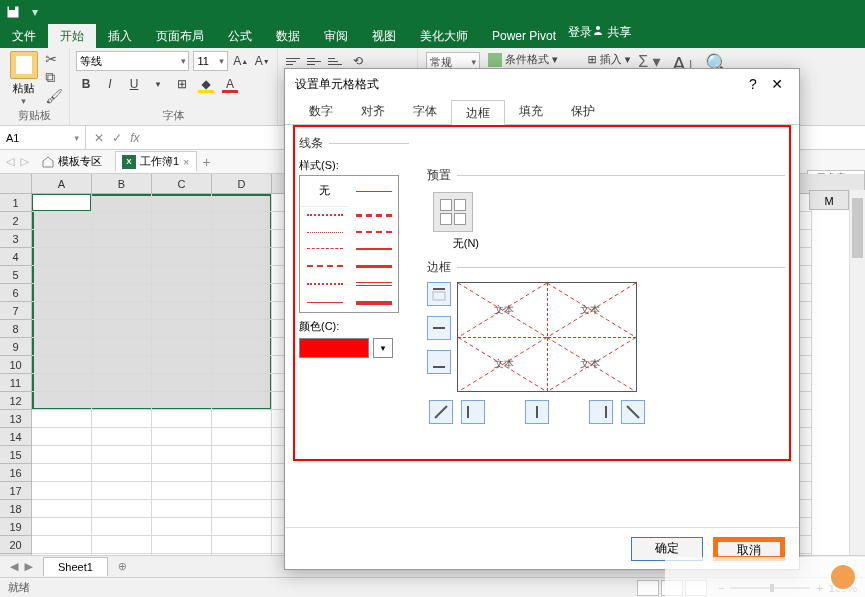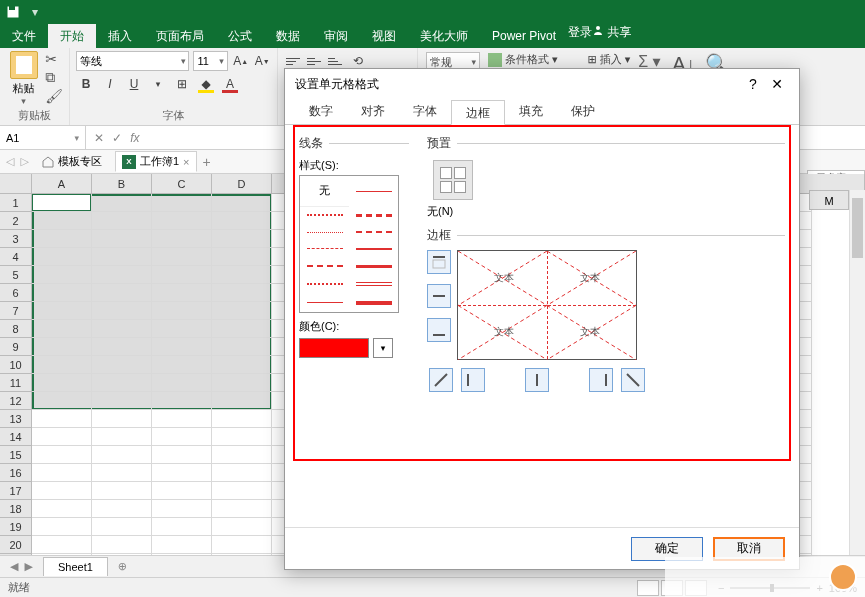--- a/index.html
+++ b/index.html
@@ -90,54 +90,54 @@
 .dlg-title { height: 30px; display: flex; align-items: center; padding: 0 10px; font-size: 12px; }
 .dlg-title .spacer { flex: 1; }
 .dlg-title .help, .dlg-title .close { width: 24px; text-align: center; cursor: pointer; font-size: 14px; }
 .dlg-tabs { display: flex; padding: 0 10px; height: 26px; border-bottom: 1px solid #ccc; font-size: 12px; }
 .dlg-tab { padding: 4px 14px; color: #333; cursor: pointer; }
 .dlg-tab.active { border: 1px solid #ccc; border-bottom: 1px solid #fff; background: #fff; position: relative; top: 1px; }
 .dlg-body { flex: 1; position: relative; padding: 10px 14px; }
 .red-frame { position: absolute; left: 8px; top: 0px; right: 8px; height: 336px; border: 2px solid #f00; pointer-events: none; }
 .dlg-cols { display: flex; gap: 18px; }
 .col-left { width: 110px; }
-.col-right { flex: 1; }
+.col-right { flex: 1; margin-top: 32px; }
 .fieldset-label { font-size: 12px; color: #333; position: relative; }
 .fieldset-label::after { content: ""; position: absolute; left: 30px; right: 0; top: 8px; height: 1px; background: #ccc; }
 .fieldset-label span { background: #fff; padding-right: 6px; position: relative; z-index: 1; }
 
 .style-label { font-size: 11px; margin: 6px 0 2px; }
 .style-box { width: 100px; height: 138px; border: 1px solid #999; display: grid; grid-template-columns: 1fr 1fr; }
 .style-box .opt { border: none; display: flex; align-items: center; justify-content: center; font-size: 10px; }
 .style-box .opt.none { grid-column: 1; grid-row: 1; border-bottom: 1px solid #eee; font-size: 11px; }
 .line-sample { width: 36px; height: 0; border-top-width: 2px; border-top-color: #e03030; }
 .color-row { display: flex; gap: 4px; margin-top: 4px; }
 .color-swatch { width: 70px; height: 20px; background: #f00; border: 1px solid #888; }
 .color-dd { width: 20px; height: 20px; border: 1px solid #888; display: flex; align-items: center; justify-content: center; font-size: 9px; }
 
 .preset-row { display: flex; gap: 18px; margin: 8px 0 4px; }
-.preset { width: 52px; text-align: left; font-size: 11px; }
+.preset { width: 52px; text-align: right; font-size: 11px; }
 .preset .pbox { width: 40px; height: 40px; margin: 0 auto 4px; background: #e8e8e8; border: 1px solid #bbb; display: grid; grid-template-columns: 1fr 1fr; grid-template-rows: 1fr 1fr; padding: 6px; gap: 2px; }
 .preset .pbox div { background: #fff; border: 1px solid #999; }
 
 .border-section .fieldset-label { margin-top: 8px; }
 .border-preview-wrap { display: flex; align-items: flex-start; gap: 6px; margin-top: 6px; }
 .side-btns { display: flex; flex-direction: column; gap: 10px; }
 .bbtn { width: 24px; height: 24px; border: 1px solid #7aa7d8; background: #eaf2fb; display: flex; align-items: center; justify-content: center; cursor: pointer; }
 .bbtn svg { width: 16px; height: 16px; }
 .preview-box { width: 180px; height: 110px; border: 1px solid #555; position: relative; background: #fff; }
 .preview-box .vmid { position: absolute; left: 50%; top: 0; bottom: 0; border-left: 1px dashed #e03030; }
 .preview-box .hmid { position: absolute; top: 50%; left: 0; right: 0; border-top: 1px dashed #e03030; }
 .preview-box .d1 { position: absolute; inset: 0; }
 .preview-box .txt { position: absolute; font-size: 10px; color: #555; }
 .bottom-btns { display: flex; gap: 8px; margin-top: 8px; margin-left: 2px; }
 .hint { font-size: 11px; color: #333; margin-top: 16px; }
 
 .dlg-footer { height: 42px; border-top: 1px solid #ddd; display: flex; align-items: center; justify-content: flex-end; gap: 10px; padding: 0 14px; }
-.dlg-btn { min-width: 72px; height: 24px; border: 2px solid #f97316; background: #f4f4f4; font-size: 12px; cursor: pointer; }
+.dlg-btn { min-width: 72px; height: 24px; border: 5px solid #f97316; background: #f4f4f4; font-size: 12px; cursor: pointer; }
 .dlg-btn.primary { border: 1px solid #3a78c8; }
 
 
 .vscroll { position: absolute; right: 0; top: 190px; bottom: 42px; width: 16px; background: #f1f1f1; border-left: 1px solid #ddd; }
 .vscroll .thumb { position: absolute; left: 2px; right: 2px; top: 8px; height: 60px; background: #c8c8c8; }
 
 
 .col-m { position: absolute; right: 16px; top: 190px; width: 40px; height: 20px; background: #e6e6e6; text-align: center; font-size: 11px; line-height: 20px; border: 1px solid #bbb; }
 </style>
 </head>

